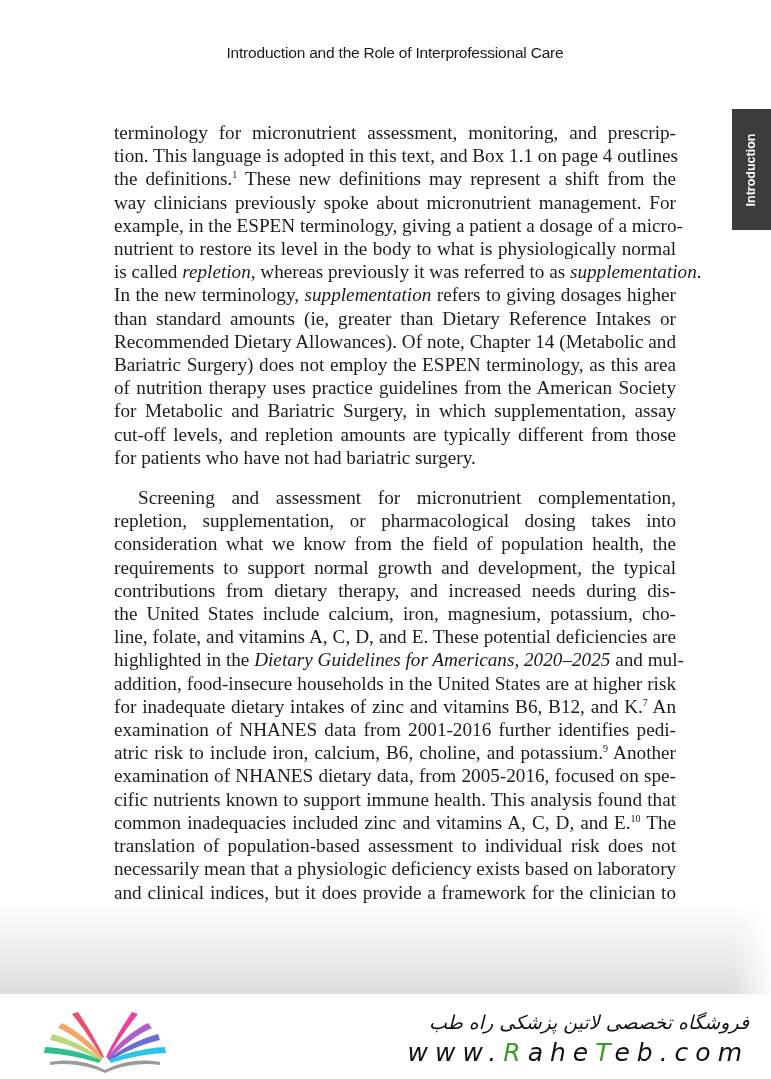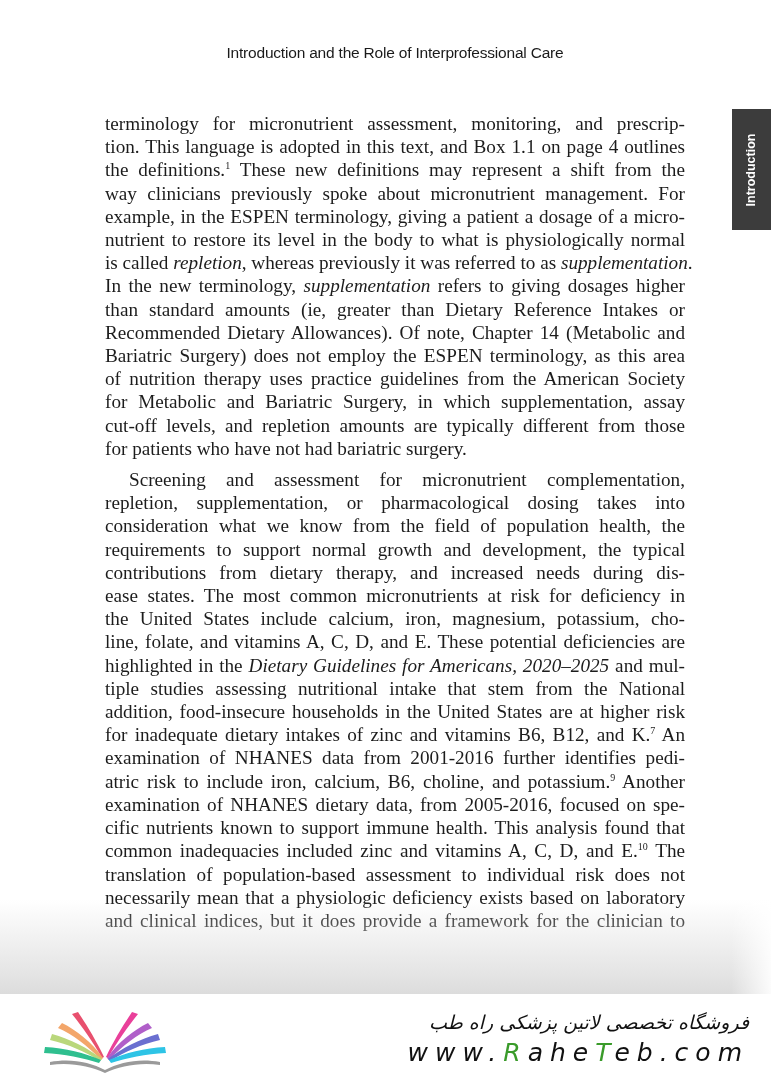--- a/index.html
+++ b/index.html
@@ -73,21 +73,21 @@
       left: 97px;
       top: 104px;
       width: 596px;
       font-family: "Liberation Serif", serif;
       font-size: 19.2px;
       line-height: 23.2px;
       color: #1c1c1c;
       text-align: justify;
     }
     .body-text p {
-      margin: 8px;
+      margin: 17px;
     }
     .line {
       display: block;
       text-align: justify;
       text-align-last: justify;
       white-space: nowrap;
       overflow: visible;
     }
     .line.last {
       text-align-last: left;
@@ -166,25 +166,23 @@
       <span class="line">for Metabolic and Bariatric Surgery, in which supplementation, assay</span>
       <span class="line">cut-off levels, and repletion amounts are typically different from those</span>
       <span class="line last">for patients who have not had bariatric surgery.</span>
     </p>
     <p>
       <span class="line" style="padding-left:24px;">Screening and assessment for micronutrient complementation,</span>
       <span class="line">repletion, supplementation, or pharmacological dosing takes into</span>
       <span class="line">consideration what we know from the field of population health, the</span>
       <span class="line">requirements to support normal growth and development, the typical</span>
       <span class="line">contributions from dietary therapy, and increased needs during dis-</span>
-      <span class="line">ease states. The most common micronutrients at risk for deficiency in</span>
       <span class="line">the United States include calcium, iron, magnesium, potassium, cho-</span>
       <span class="line">line, folate, and vitamins A, C, D, and E. These potential deficiencies are</span>
       <span class="line"><span>highlighted in the </span><em>Dietary Guidelines for Americans, 2020–2025</em><span> and mul-</span></span>
-      <span class="line">tiple studies assessing nutritional intake that stem from the National</span>
       <span class="line">addition, food-insecure households in the United States are at higher risk</span>
       <span class="line"><span>for inadequate dietary intakes of zinc and vitamins B6, B12, and K.</span><sup>7</sup><span> An</span></span>
       <span class="line">examination of NHANES data from 2001-2016 further identifies pedi-</span>
       <span class="line"><span>atric risk to include iron, calcium, B6, choline, and potassium.</span><sup>9</sup><span> Another</span></span>
       <span class="line">examination of NHANES dietary data, from 2005-2016, focused on spe-</span>
       <span class="line">cific nutrients known to support immune health. This analysis found that</span>
       <span class="line"><span>common inadequacies included zinc and vitamins A, C, D, and E.</span><sup>10</sup><span> The</span></span>
       <span class="line">translation of population-based assessment to individual risk does not</span>
       <span class="line">necessarily mean that a physiologic deficiency exists based on laboratory</span>
       <span class="line">and clinical indices, but it does provide a framework for the clinician to</span>

